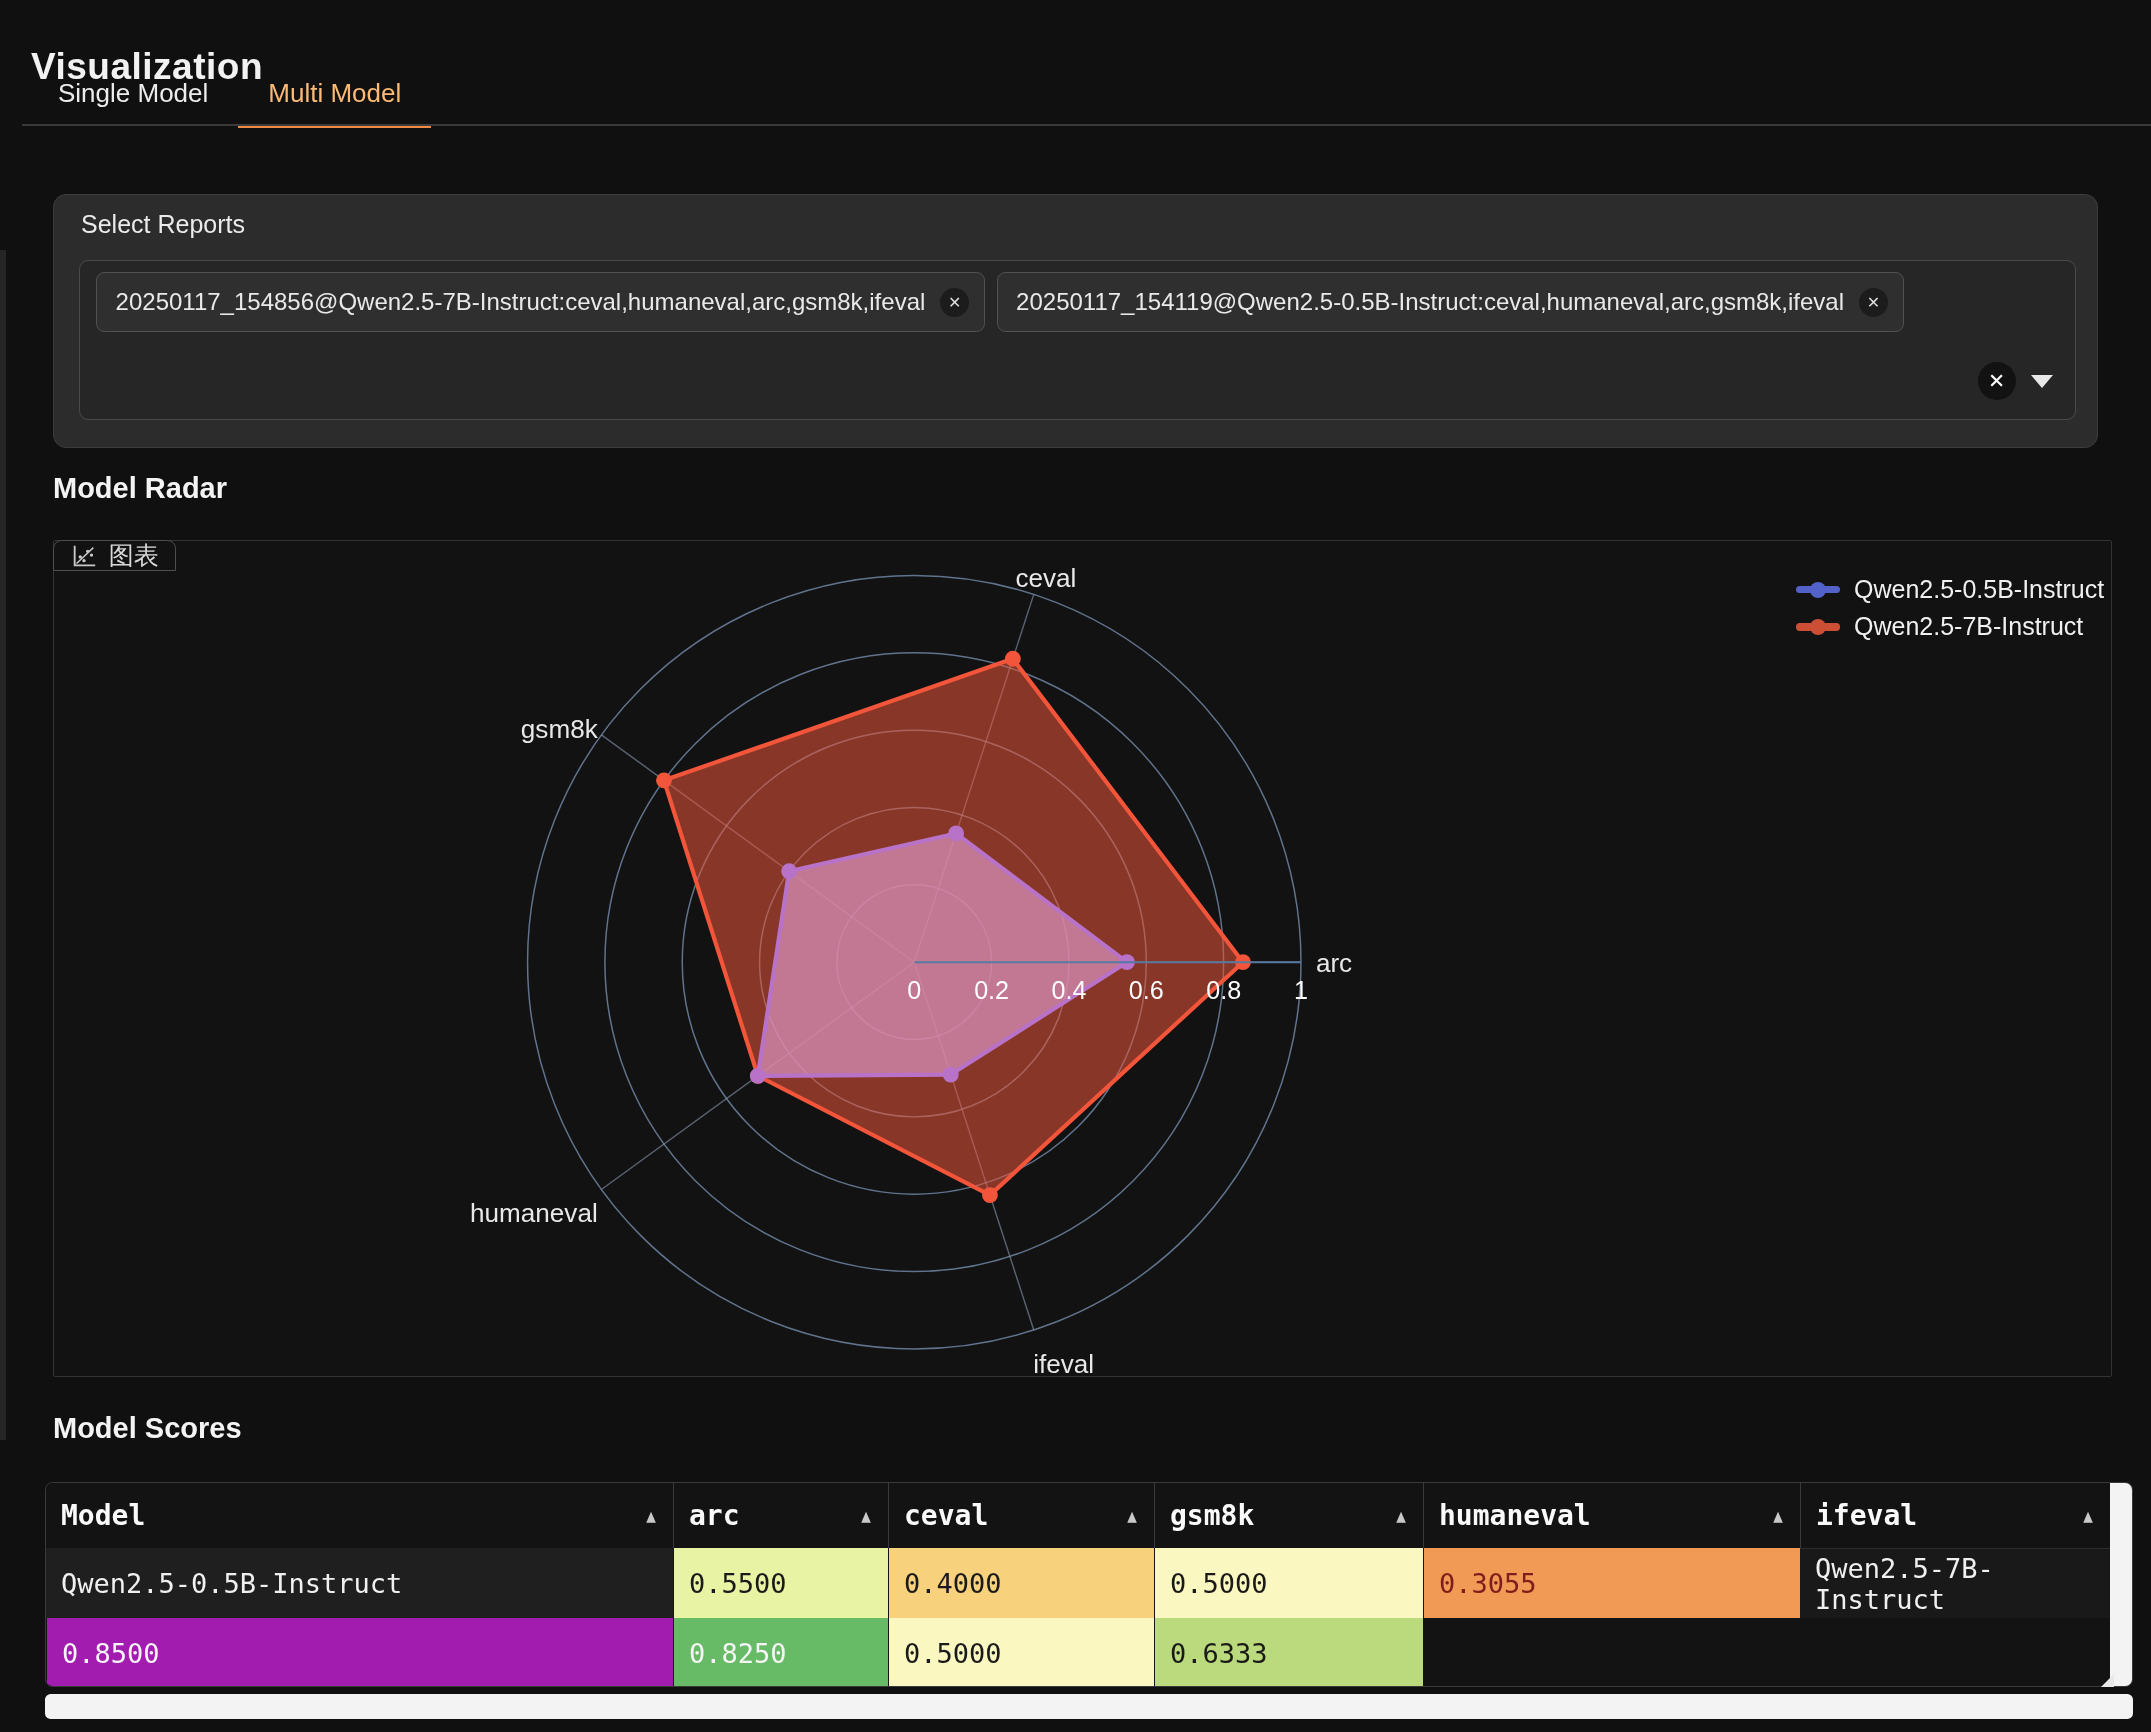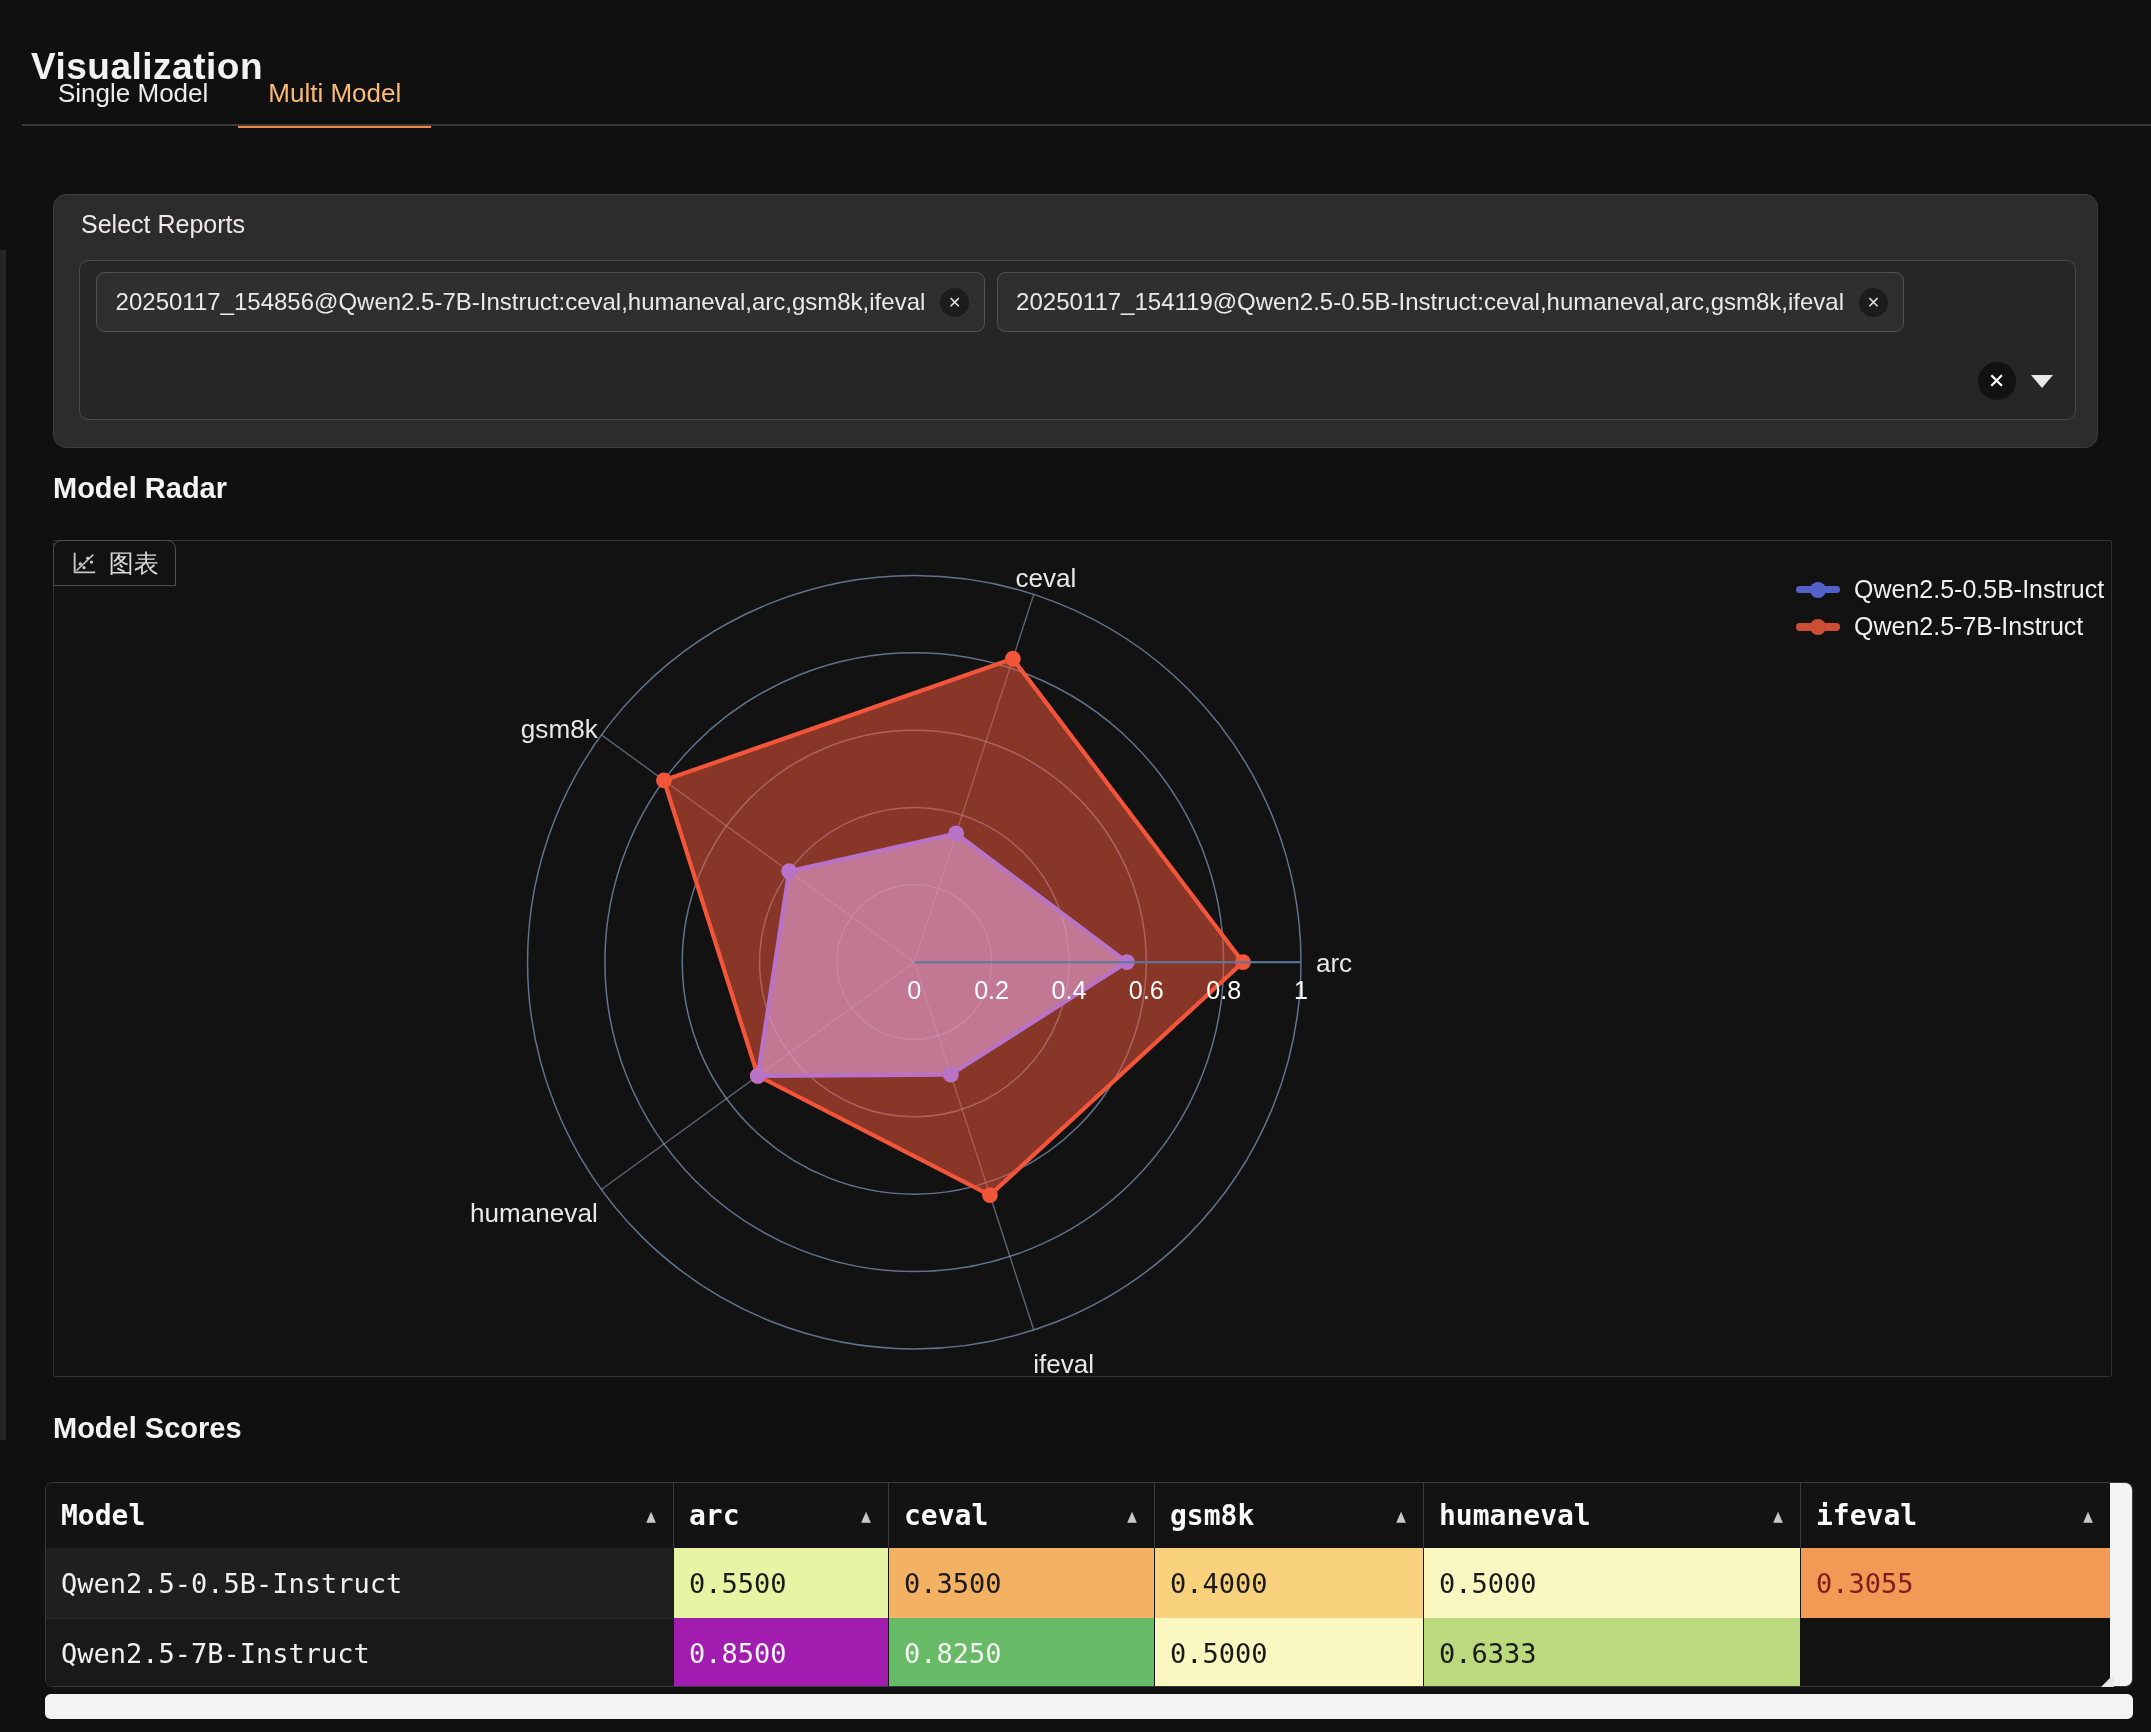--- a/index.html
+++ b/index.html
@@ -33,21 +33,21 @@
     align-items:center; justify-content:center; color:#fff; font-size:20.5px; font-weight:700; cursor:pointer; }
   .caret-down { width:0; height:0; border-left:11.2px solid transparent; border-right:11.2px solid transparent;
     border-top:13px solid #e8e8e8; cursor:pointer; }
 
   .section-heading { position:absolute; left:53px; font-size:29px; font-weight:700; color:#f4f4f4; }
   #h-radar { top:472px; } #h-scores { top:1412px; }
 
   
   .chart-panel { position:absolute; left:53px; top:540px; width:2059px; height:837px;
     background:#121212; border:1.4px solid #333; border-radius:1.9px; }
-  .chart-tab { position:absolute; left:-0.9px; top:-0.9px; width:123px; height:46px;
+  .chart-tab { position:absolute; left:-0.9px; top:-0.9px; width:123px; height:31px;
     border:1.4px solid #4f4f4f; border-radius:8.4px 8.4px 0 0; background:#121212;
     display:flex; align-items:center; justify-content:center; gap:10.3px; color:#d9d9d9; font-size:25px; cursor:pointer; }
   #radar-svg { position:absolute; left:0; top:0; }
   .legend { position:absolute; left:1742px; top:34px; display:flex; flex-direction:column; gap:8.4px; }
   .legend-item { display:flex; align-items:center; gap:14px; cursor:pointer; }
   .legend-swatch { position:relative; width:44px; height:7.5px; border-radius:3.7px; }
   .legend-swatch i { position:absolute; left:50%; top:50%; width:16px; height:16px; border-radius:50%;
     transform:translate(-50%,-50%); }
   .legend-label { font-size:25px; color:#f0f0f0; }
 
@@ -198,21 +198,20 @@
         <span>humaneval</span>
         <span class="sort-arrow">▲</span>
       </div>
       <div class="th">
         <span>ifeval</span>
         <span class="sort-arrow">▲</span>
       </div>
       <div class="vscroll"></div>
       <div class="td model">Qwen2.5-0.5B-Instruct</div>
       <div class="td val" style="background: rgb(233, 243, 164); color: rgb(26, 26, 26);">0.5500</div>
-      <div class="td val" style="background: rgb(243, 177, 100); color: rgb(26, 26, 26);">0.3500</div>
       <div class="td val" style="background: rgb(247, 209, 123); color: rgb(26, 26, 26);">0.4000</div>
       <div class="td val" style="background: rgb(251, 247, 192); color: rgb(26, 26, 26);">0.5000</div>
       <div class="td val" style="background: rgb(240, 154, 85); color: #7f1d1d;">0.3055</div>
       <div class="td model r2">Qwen2.5-7B-Instruct</div>
       <div class="td val" style="background: #a21caf; color: rgb(245, 245, 245);">0.8500</div>
       <div class="td val" style="background: rgb(104, 187, 102); color: rgb(245, 245, 245);">0.8250</div>
       <div class="td val" style="background: rgb(251, 247, 192); color: rgb(26, 26, 26);">0.5000</div>
       <div class="td val" style="background: rgb(186, 218, 125); color: rgb(26, 26, 26);">0.6333</div>
     </div>
   <div class="resize-corner"></div>

